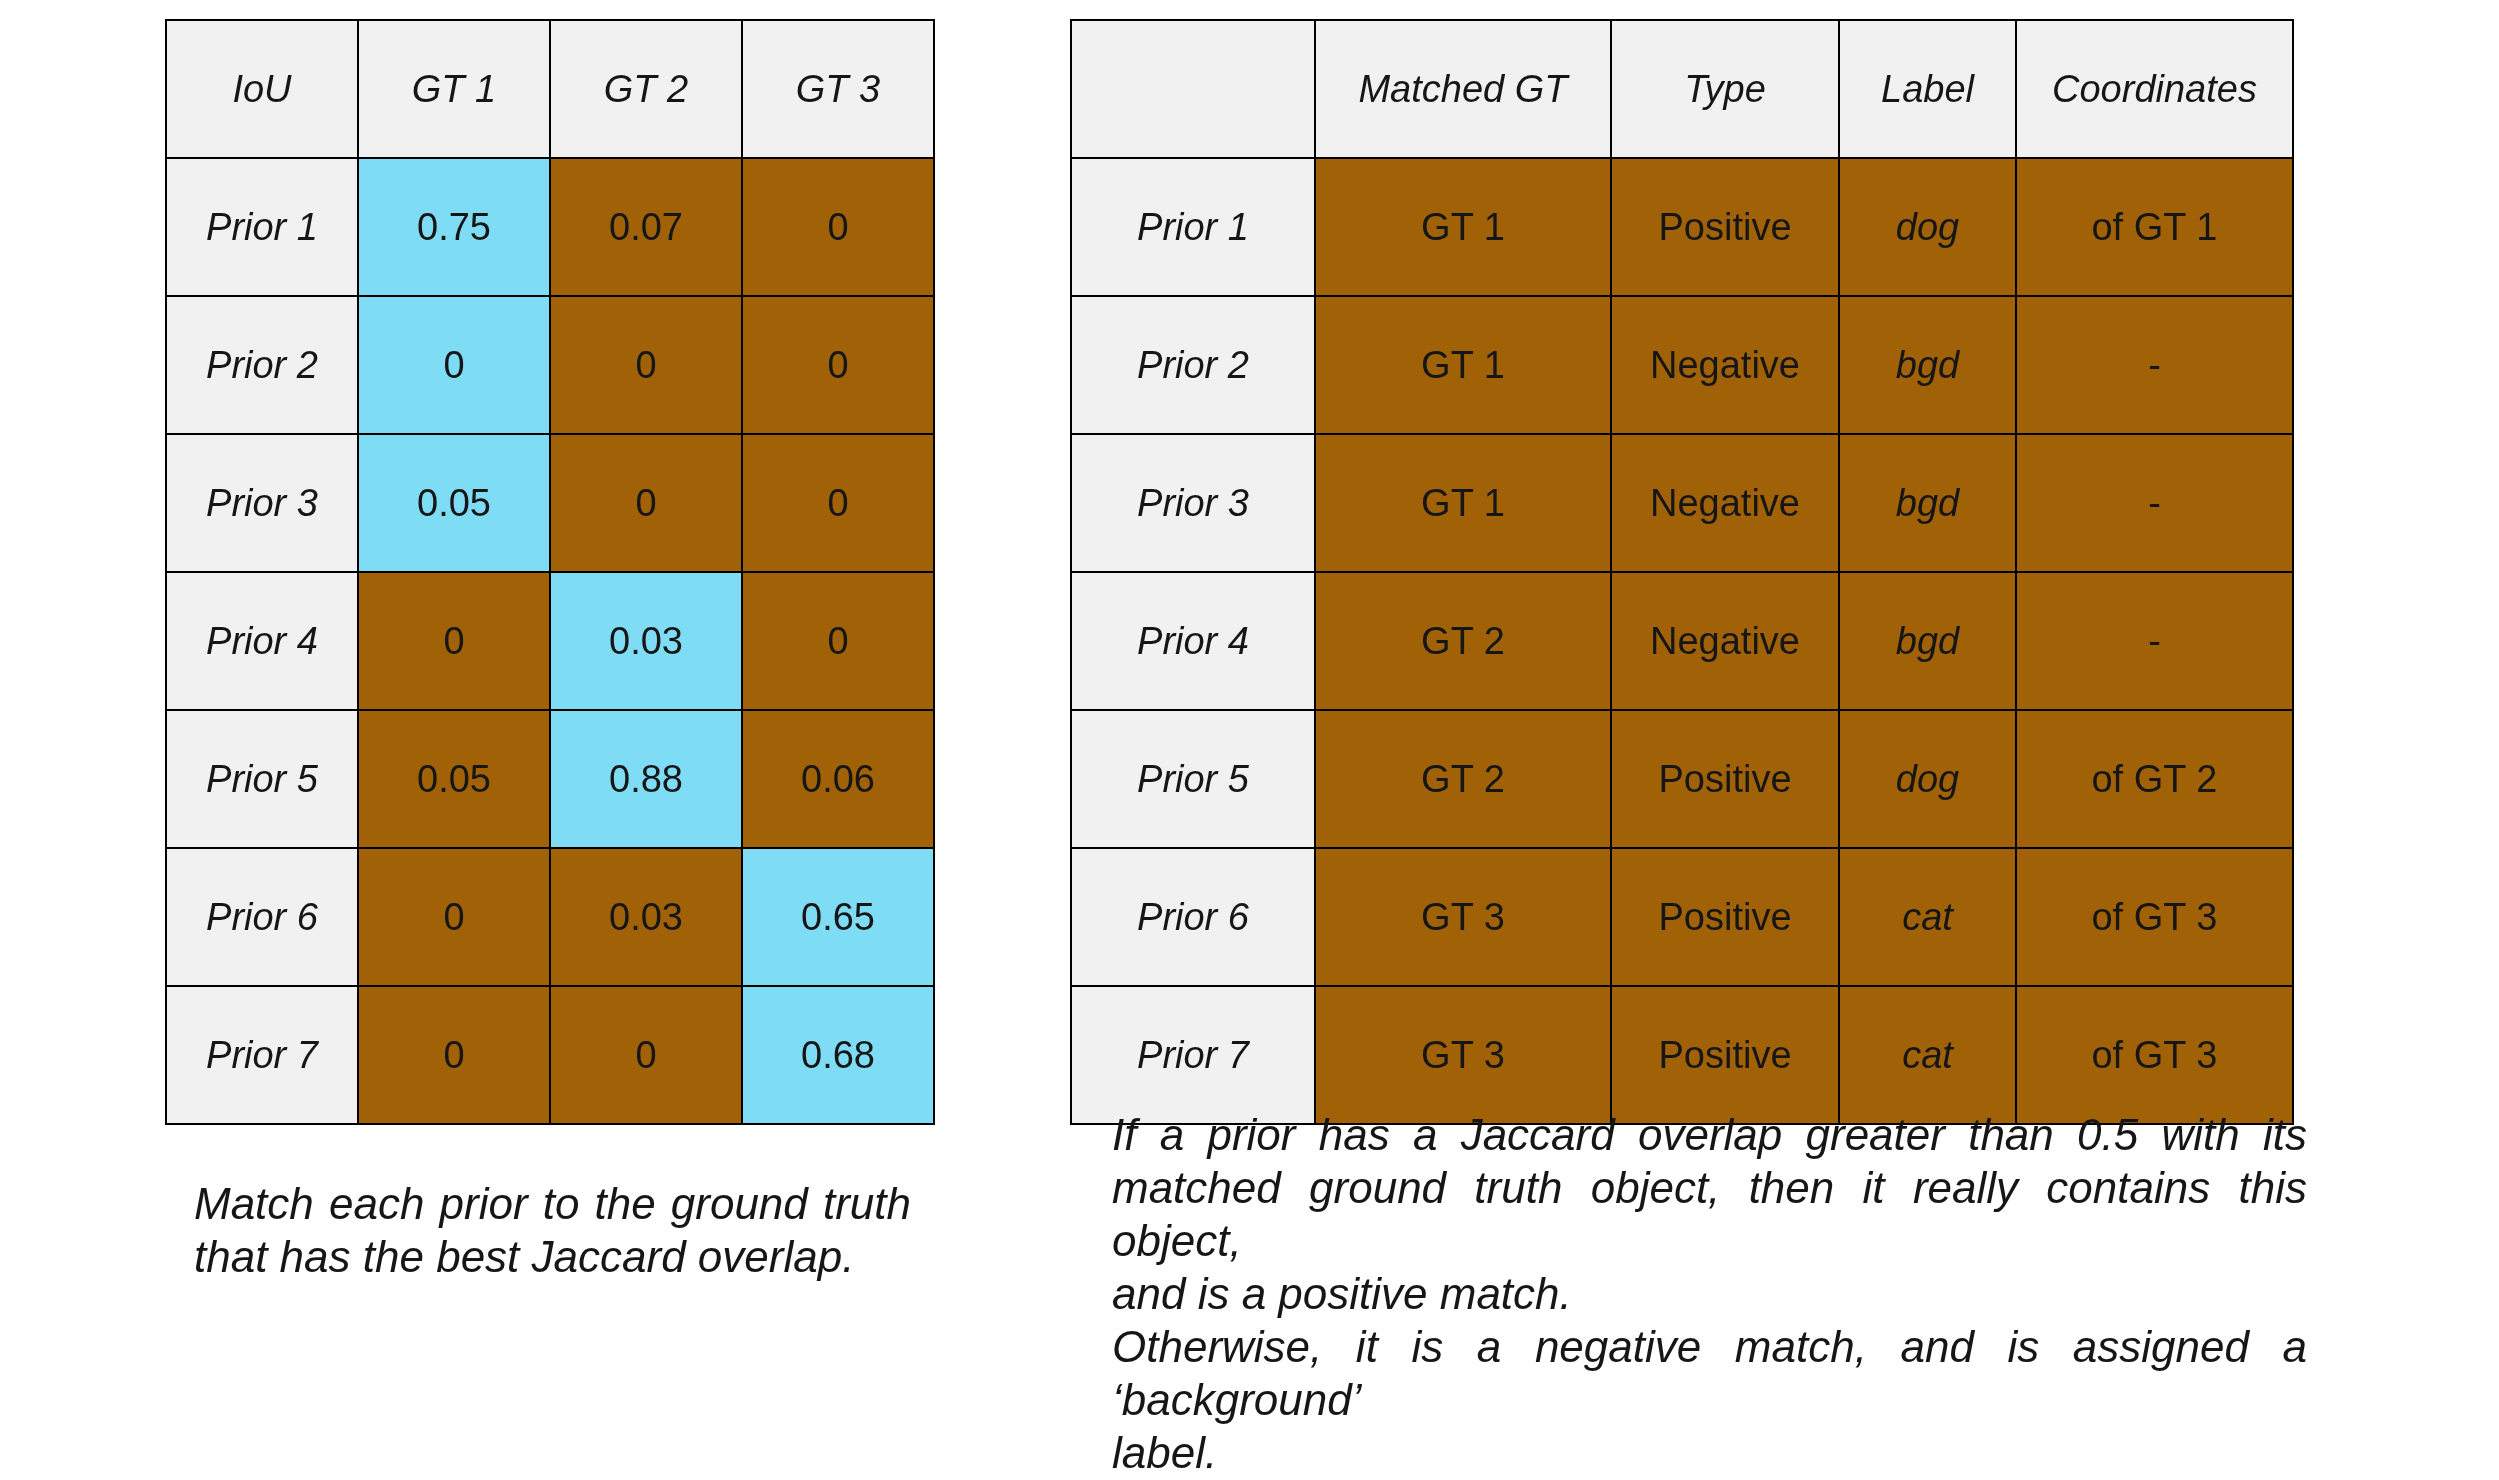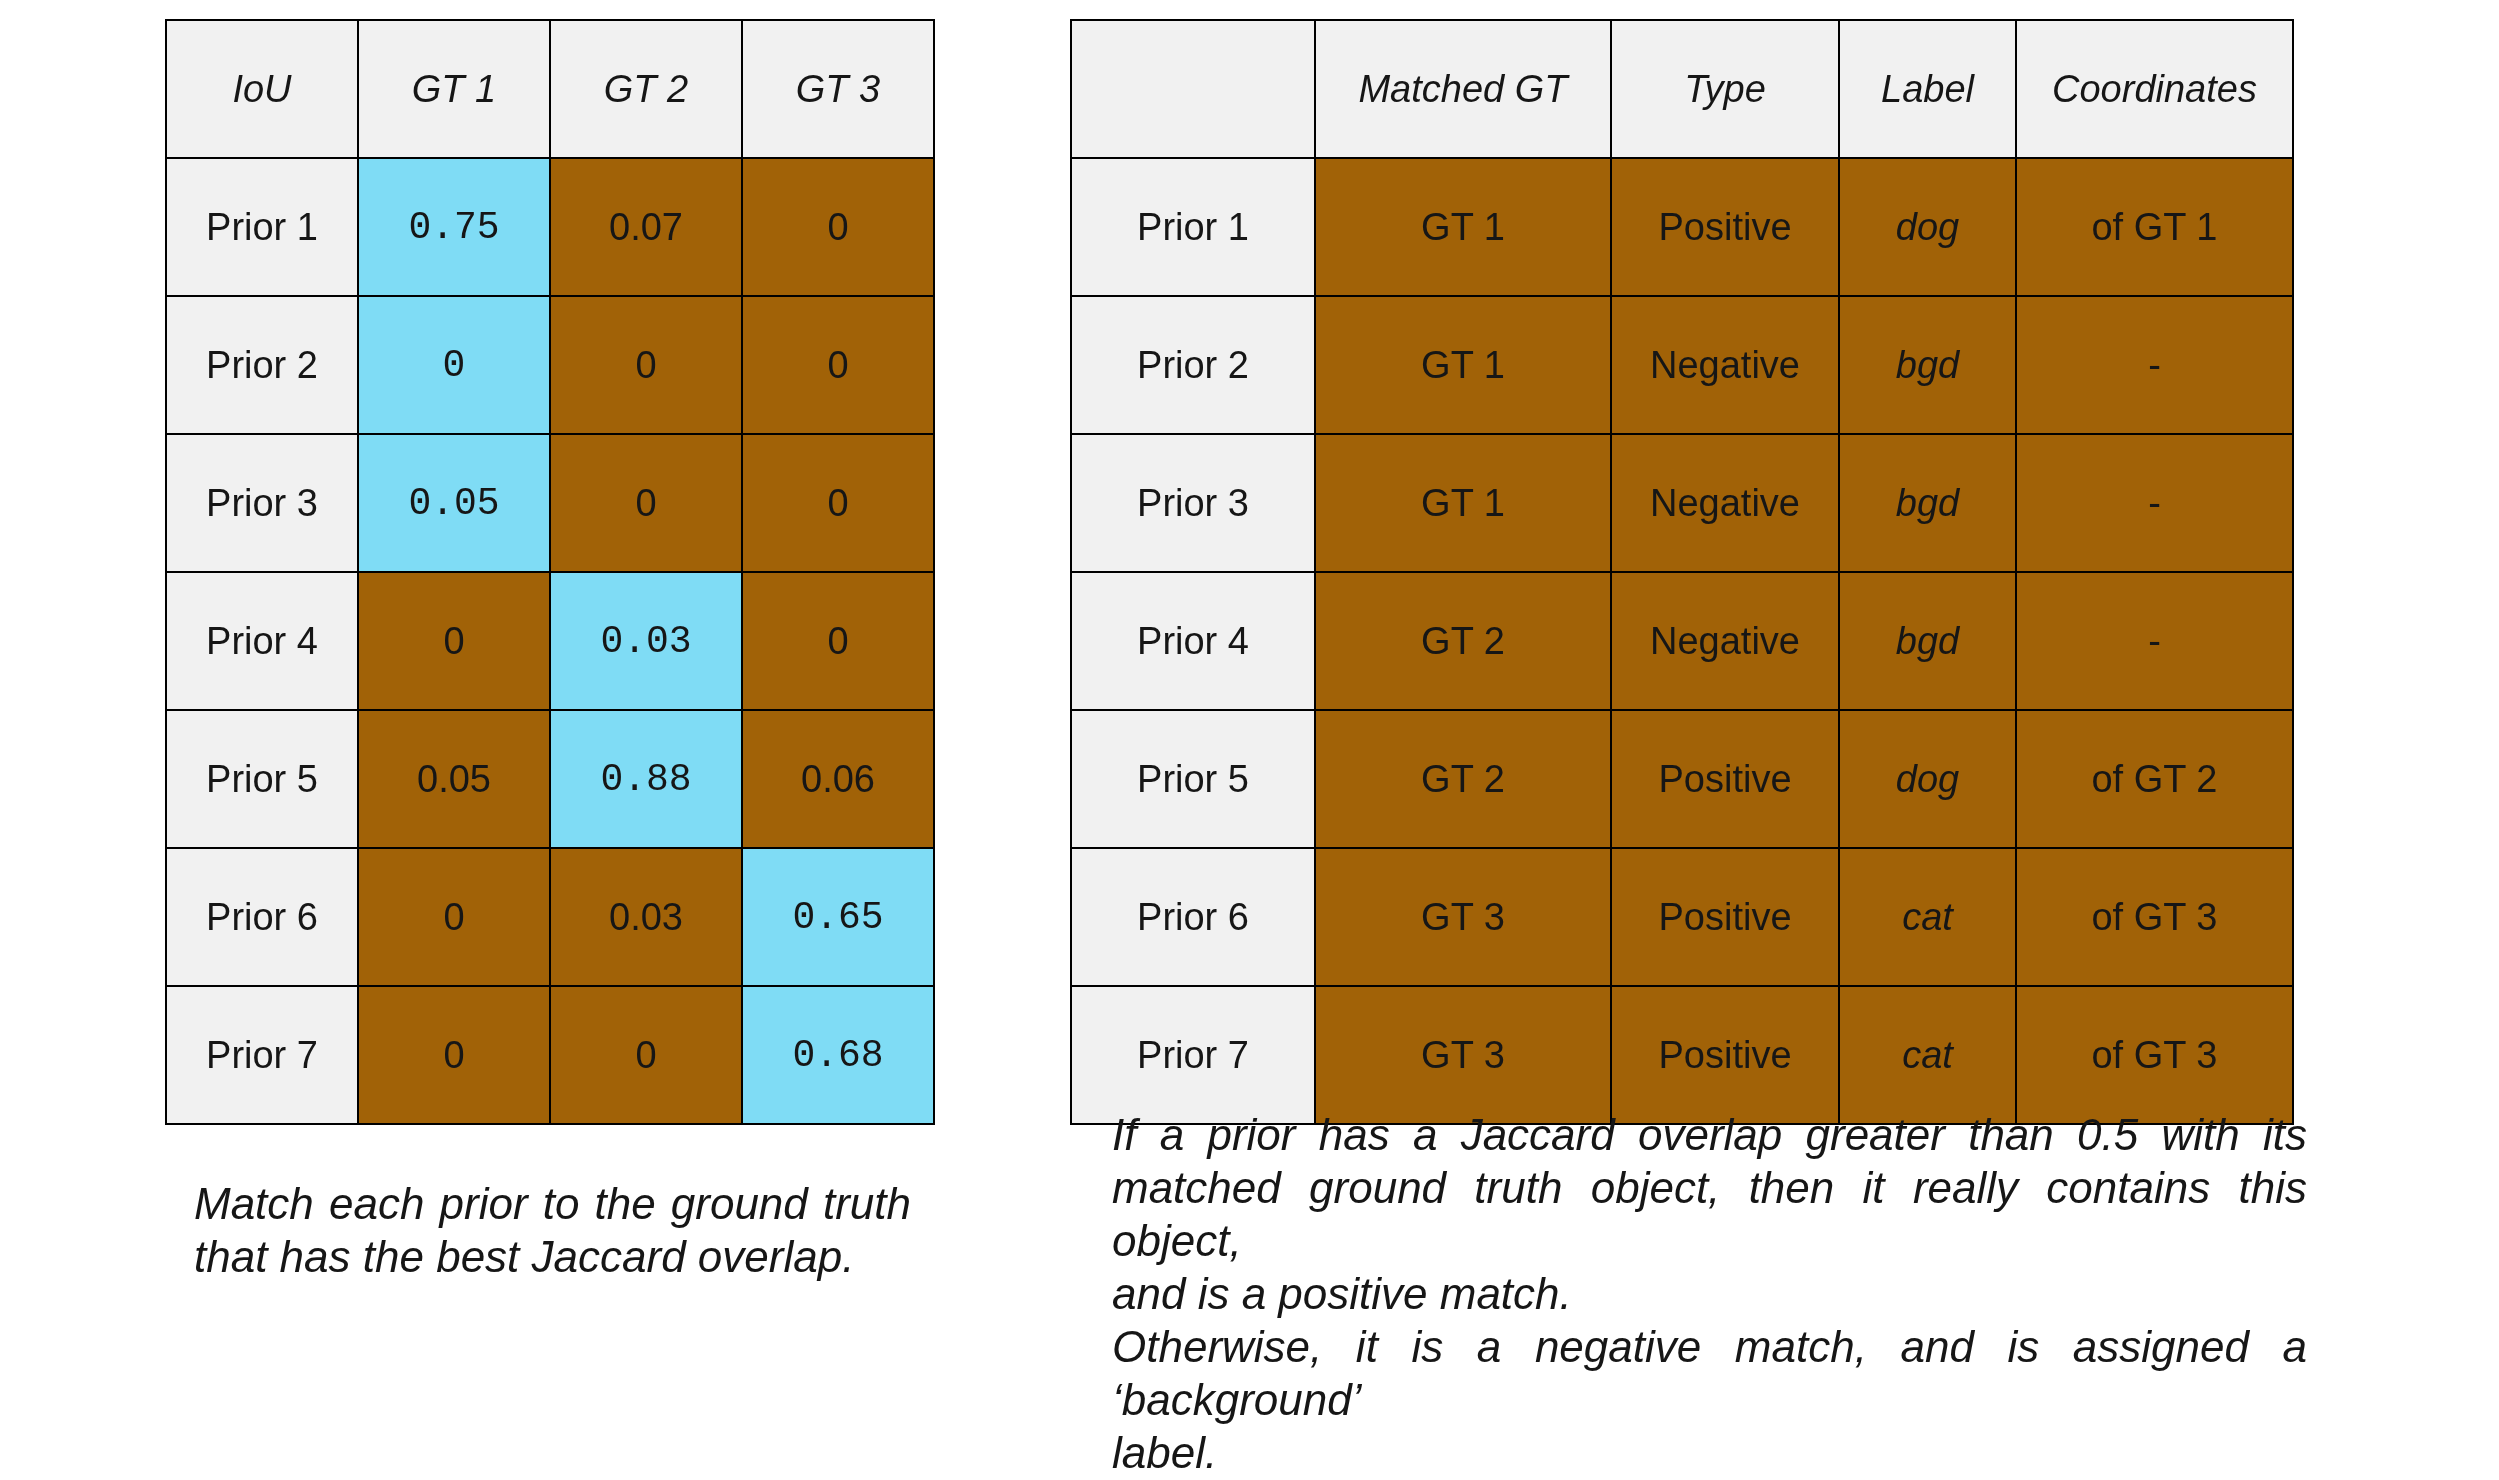--- a/index.html
+++ b/index.html
@@ -25,24 +25,24 @@
     border:2.7px solid var(--border);
     height:136px;
     padding:0 5.4px;
     text-align:center;
     vertical-align:middle;
     font-size:38px;
     font-weight:normal;
     overflow:hidden;
   }
   .hd{background:var(--label-bg);font-style:italic;}
-  .lbl{background:var(--label-bg);}
+  .lbl{background:var(--label-bg);font-style:italic;}
   .val{background:#a16207;font-style:normal;}
   .itc{font-style:italic;margin-left:31px;}
-  .hl{background:var(--highlight);font-family:Liberation Mono, monospace;}
+  .hl{background:var(--highlight);}
   .caption{
     position:absolute;
     font-style:italic;
     font-size:44px;
     line-height:53px;
   }
   .caption .jl{
     text-align:justify;
     text-align-last:justify;
   }

